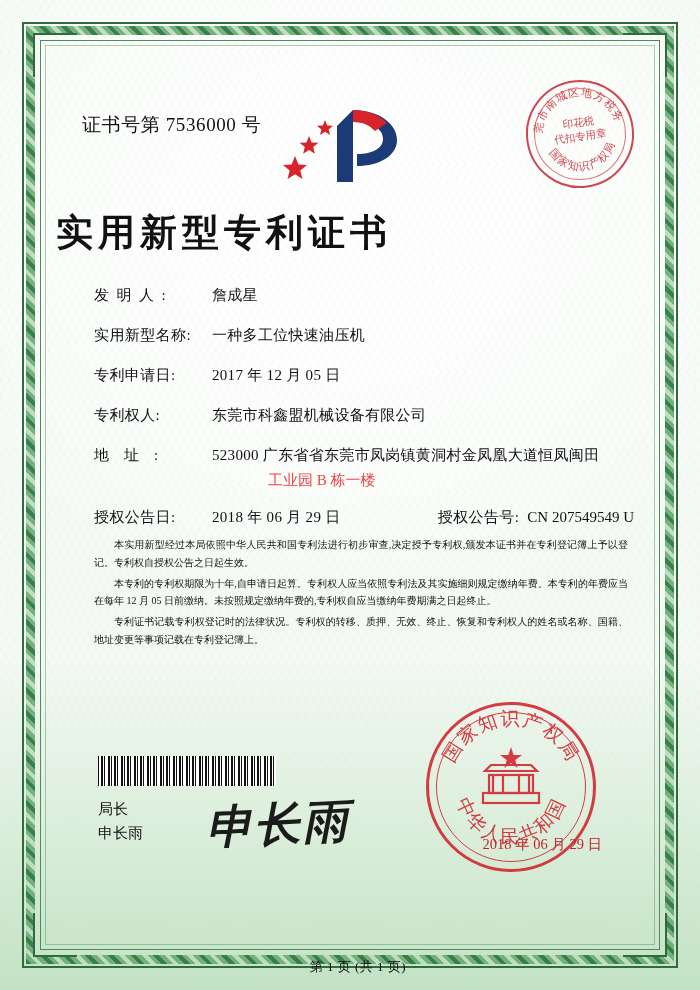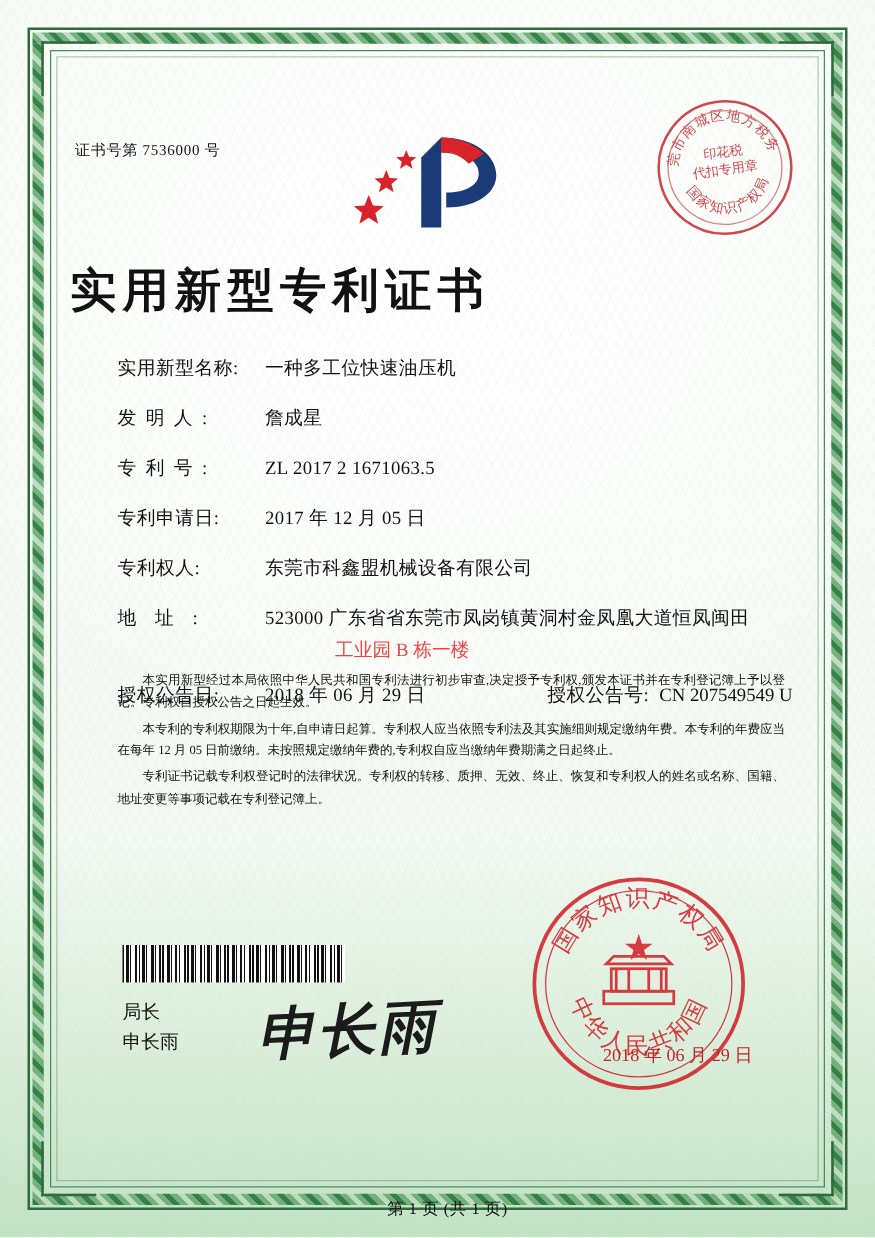--- a/index.html
+++ b/index.html
@@ -85,23 +85,23 @@
   .corner.br { right: 33px; bottom: 33px; border-left: none; border-top: none; }
 
   
   .content {
     position: absolute;
     left: 56px; top: 56px; right: 56px; bottom: 56px;
   }
 
   .cert-no {
     position: absolute;
-    left: 4px;
+    left: 26px;
     top: 56px;
-    font-size: 12px;
+    font-size: 19px;
     letter-spacing: .6px;
     color: #111;
     white-space: nowrap;
   }
 
   
   .top-stamp {
     position: absolute;
     right: 10px;
     top: 24px;
@@ -358,33 +358,29 @@
       <path d="M62 78 L62 22 L78 6 L78 78 Z" fill="#1b3a78"></path>
       <path d="M78 6 C104 6 122 20 122 36 C122 52 104 62 82 62 L82 50 C98 50 108 44 108 35 C108 24 96 18 78 18 Z" fill="#1b3a78"></path>
       <path d="M78 6 C92 6 104 11 112 19 L100 27 C94 21 88 18 78 18 Z" fill="#d8232a"></path>
     </svg>
 
     <div class="title">实用新型专利证书</div>
 
     <div class="fields">
 
       <div class="row">
+        <div class="lbl sp2">发明人:</div>
+        <div class="val">詹成星</div>
+      </div>
+
+      <div class="row">
         <div class="lbl">实用新型名称:</div>
         <div class="val">一种多工位快速油压机</div>
       </div>
 
-      <div class="row">
-        <div class="lbl sp2">发明人:</div>
-        <div class="val">詹成星</div>
-      </div>
-
-      <div class="row">
-        <div class="lbl sp2">专利号:</div>
-        <div class="val">ZL 2017 2 1671063.5</div>
-      </div>
 
       <div class="row">
         <div class="lbl">专利申请日:</div>
         <div class="val">2017 年 12 月 05 日</div>
       </div>
 
       <div class="row">
         <div class="lbl">专利权人:</div>
         <div class="val">东莞市科鑫盟机械设备有限公司</div>
       </div>

